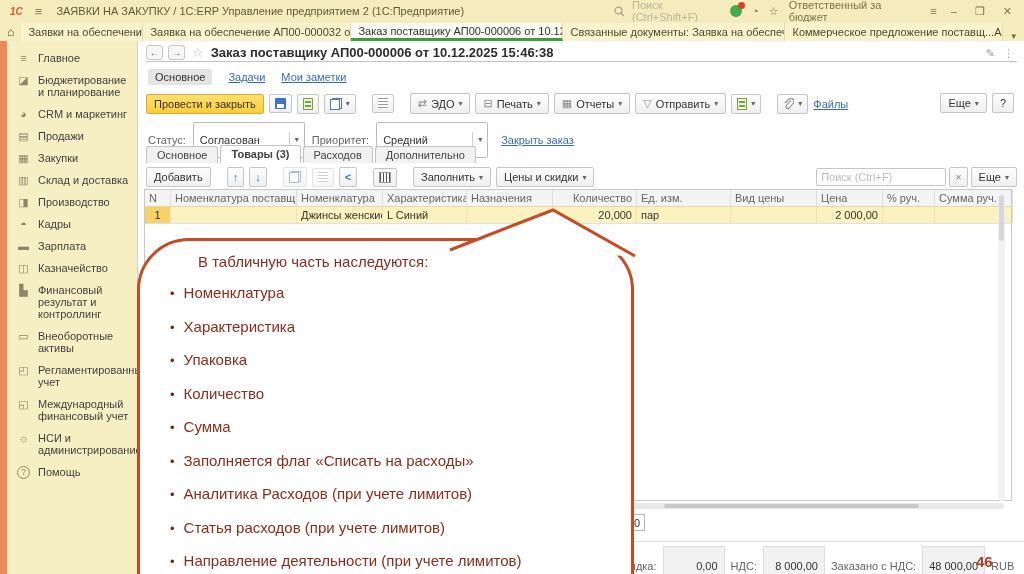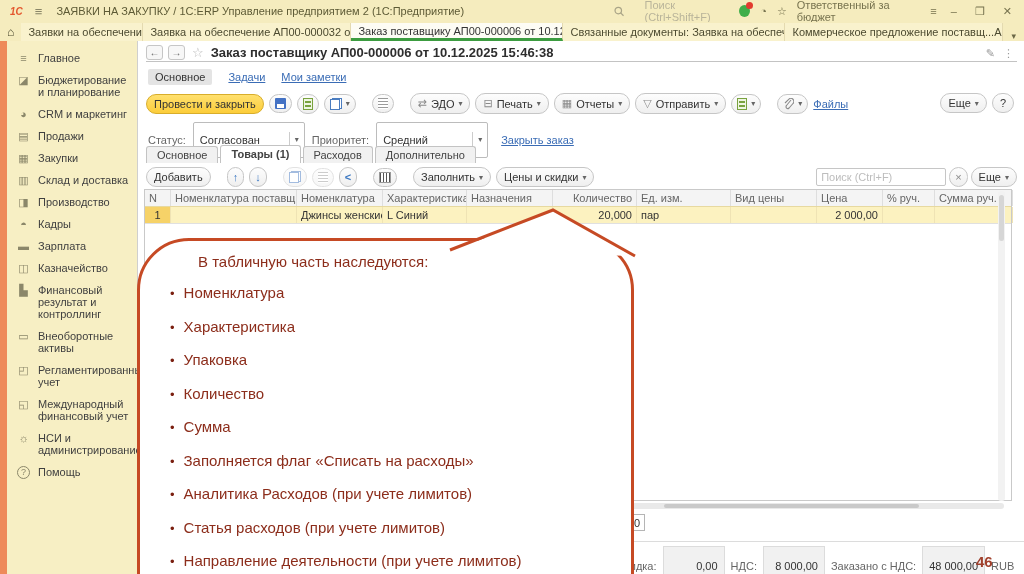--- a/index.html
+++ b/index.html
@@ -8,21 +8,21 @@
 
   
   .slide-strip { position:absolute; left:0; top:0; width:7px; height:574px; background:#ee8a5a; z-index:5; }
   .page-number { position:absolute; left:976px; top:553px; font-size:15px; font-weight:bold; color:#a0402c; z-index:60; }
 
   
   .titlebar { position:absolute; left:0; top:0; width:1024px; height:22px; background:#f5ecbe; display:flex; align-items:center; z-index:6; }
   .logo-1c { color:#e4572e; font-weight:bold; font-style:italic; font-size:10px; margin-left:10px; }
   .menu-glyph { color:#8a8668; font-size:13px; margin-left:12px; }
   .win-title { color:#5d5a35; margin-left:14px; white-space:nowrap; }
-  .tb-search { display:flex; align-items:center; gap:20px; margin-left:150px; color:#b9b49a; }
+  .tb-search { display:flex; align-items:center; gap:7px; margin-left:150px; color:#b9b49a; }
   .tb-right { margin-left:auto; display:flex; align-items:center; gap:10px; margin-right:8px; color:#77734f; }
   .collab-dot { width:12px; height:12px; border-radius:50%; background:#3fae49; position:relative; }
   .collab-dot::after { content:""; position:absolute; right:-3px; top:-3px; width:7px; height:7px; border-radius:50%; background:#e23b2e; }
   .winbtn { color:#77734f; font-size:11px; padding:0 4px; }
 
   
   .tabbar { position:absolute; left:0; top:22px; width:1024px; height:19px; background:#f5ecbe; display:flex; align-items:flex-end; z-index:6; }
   .home-tab { width:22px; text-align:center; color:#4c4a30; font-size:12px; padding-bottom:2px; }
   .wtab { height:18px; display:flex; align-items:center; gap:6px; padding:0 7px; background:#f9f2cd; border-right:1px solid #e4dab0; color:#4c4a30; white-space:nowrap; overflow:hidden; }
   .wtab.active { background:#fdfcf4; border-bottom:3px solid #3c9c40; color:#333; }
@@ -40,21 +40,21 @@
   .navbtn { width:17px; height:15px; border:1px solid #c6c6c6; border-radius:3px; background:#f7f7f7; text-align:center; line-height:13px; color:#666; font-size:10px; }
   .doc-star { color:#b9b9b9; font-size:13px; margin:0 2px; }
   .doc-title { font-size:13px; font-weight:bold; color:#2e2e2e; white-space:nowrap; }
   .hdr-icons { position:absolute; right:10px; top:6px; display:flex; gap:8px; color:#9a9a9a; font-size:11px; }
 
   .doc-nav { position:absolute; left:10px; top:28px; display:flex; gap:16px; align-items:center; }
   .chip-active { background:#e4e4e4; border-radius:2px; padding:2px 7px; color:#333; }
   .link { color:#3a6cb5; text-decoration:underline; }
 
   .doc-toolbar { position:absolute; left:8px; top:52px; display:flex; align-items:center; gap:5px; }
-  .btn { display:inline-flex; align-items:center; gap:4px; background:linear-gradient(#fdfdfd,#efefef); border:1px solid #c6c6c6; border-radius:10px; padding:3px 7px; color:#333; white-space:nowrap; }
+  .btn { display:inline-flex; align-items:center; gap:4px; background:linear-gradient(#fdfdfd,#efefef); border:1px solid #c6c6c6; border-radius:2px; padding:3px 7px; color:#333; white-space:nowrap; }
   .btn .caret { font-size:8px; color:#666; }
   .ybtn { background:linear-gradient(#ffe06e,#fccd3a); border-color:#d8ad2b; }
   .iconbtn { padding:3px 5px; }
   .grp-gap { width:6px; }
   .tb-right-doc { position:absolute; right:10px; top:52px; display:flex; gap:5px; }
 
   
   .ic-save { width:11px; height:11px; background:#4472c4; border-radius:1px; position:relative; }
   .ic-save::after { content:""; position:absolute; left:2px; bottom:1px; width:7px; height:4px; background:#fff; }
   .ic-post { width:10px; height:12px; background:#eef5e2; border:1px solid #79a23e; position:relative; }
@@ -323,21 +323,21 @@
     <span>Приоритет:</span>
     <span class="combo">
       <span class="val">Средний</span>
       <span class="dd">▾</span>
     </span>
     <span class="link" style="margin-left:6px">Закрыть заказ</span>
   </div>
 
   <div class="form-tabs">
     <span class="ftab">Основное</span>
-    <span class="ftab active">Товары (1)</span>
+    <span class="ftab active">Товары (3)</span>
     <span class="ftab">Расходов</span>
     <span class="ftab">Дополнительно</span>
   </div>
   <div class="ftab-line" style="left:8px;"></div>
 
   <div class="tbl-toolbar">
     <span class="btn">Добавить</span>
     <span class="grp-gap"></span>
     <span class="btn iconbtn blue">↑</span>
     <span class="btn iconbtn blue">↓</span>

